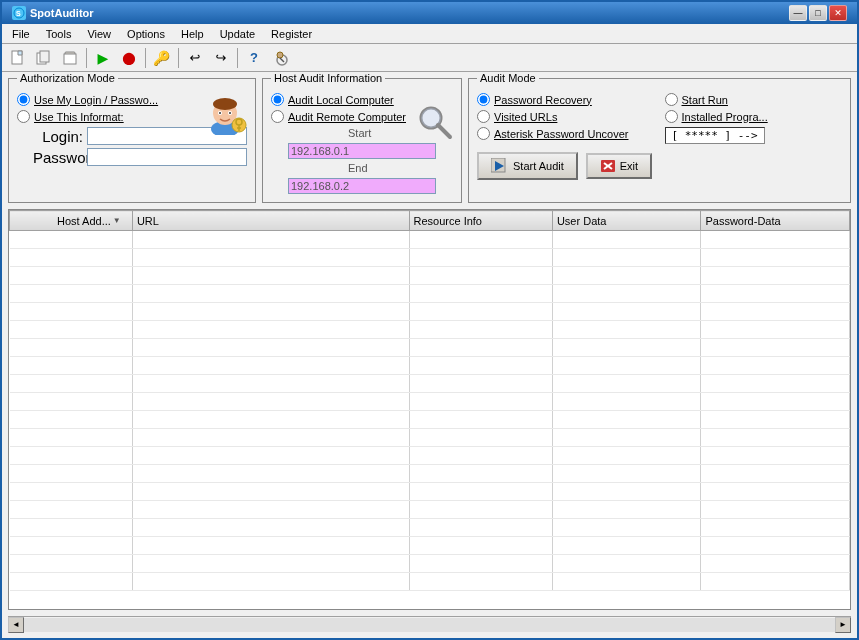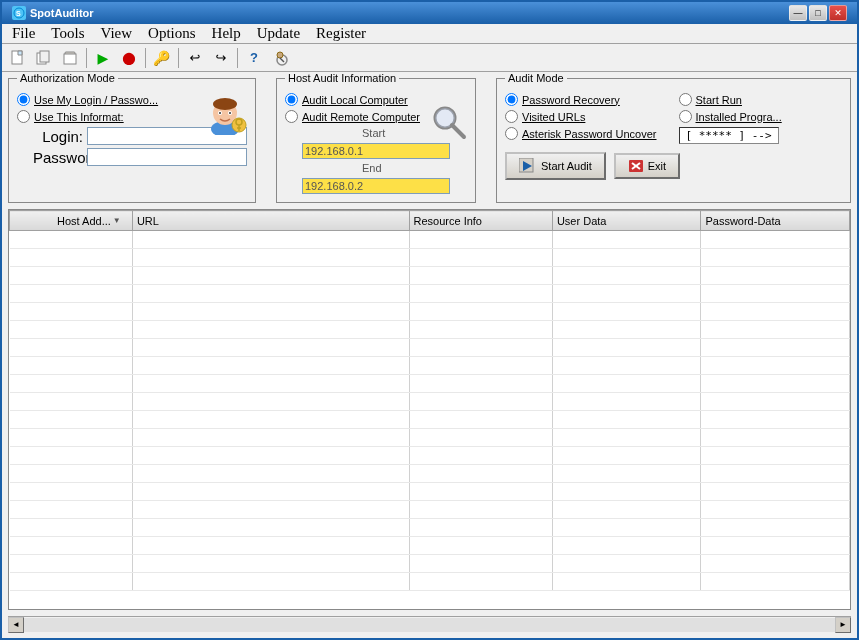--- a/index.html
+++ b/index.html
@@ -61,23 +61,22 @@
       background: #f0f0f0;
       border-bottom: 1px solid #a0a0a0;
       display: flex;
       align-items: center;
       height: 20px;
       padding: 0 2px;
     }
     .menu-item {
       padding: 2px 8px;
       cursor: pointer;
-      font-size: 15px;
+      font-size: 11px;
       color: #000;
-      font-family: Liberation Serif, serif;
     }
 
     
     .toolbar {
       background: #f0f0f0;
       border-bottom: 1px solid #a0a0a0;
       display: flex;
       align-items: center;
       height: 28px;
       padding: 2px 4px;
@@ -106,21 +105,21 @@
     .main-content {
       padding: 6px;
       display: flex;
       flex-direction: column;
       gap: 6px;
     }
 
     
     .top-row {
       display: flex;
-      gap: 20px;
+      gap: 6px;
     }
 
     
     .group-box {
       border: 1px solid #888;
       background: #f0f0f0;
       position: relative;
       padding: 14px 8px 8px 8px;
     }
     .group-box-title {
@@ -183,21 +182,21 @@
       align-items: center;
       gap: 4px;
       margin-top: 3px;
       flex-direction: column;
     }
     .se-label { width: 28px; font-size: 11px; color: #555; }
     .se-input {
       flex: 1;
       height: 18px;
       border: 1px solid #7f9db9;
-      background: #fde047;
+      background: #f0abfc;
       font-size: 11px;
       padding: 1px 2px;
       color: #555;
     }
 
     
     .audit-actions {
       display: flex;
       align-items: center;
       gap: 8px;

